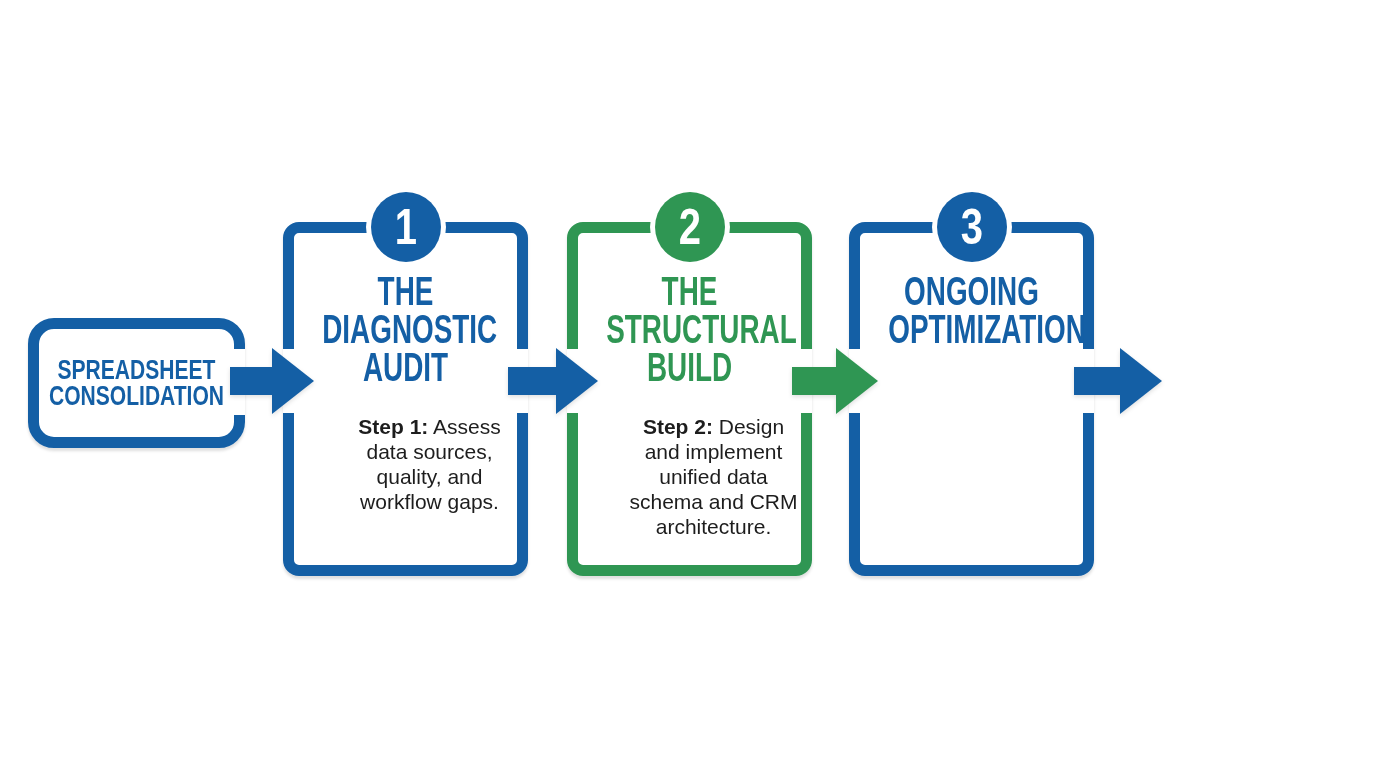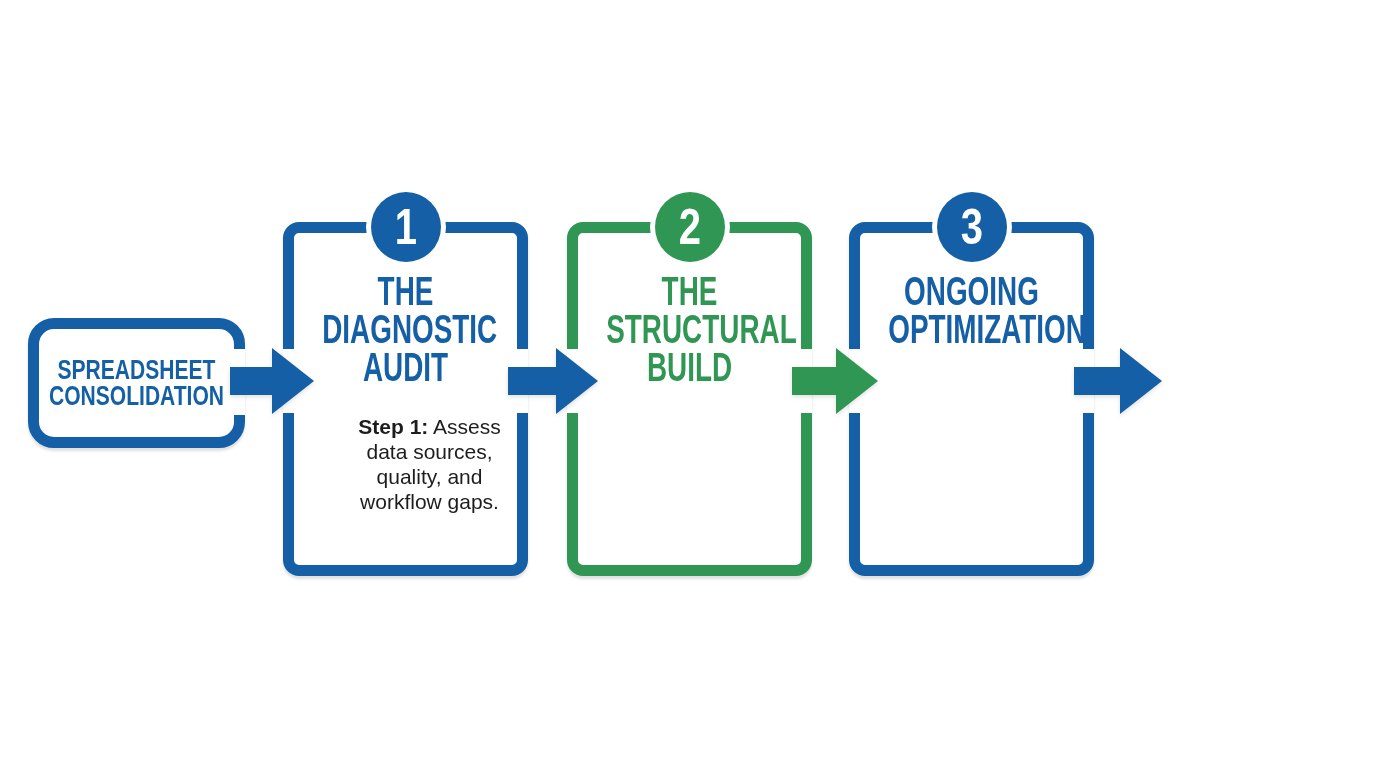--- a/index.html
+++ b/index.html
@@ -103,20 +103,24 @@
     <div class="side-gap left"></div>
     <div class="side-gap right"></div>
     <div class="badge">
       <span>2</span>
     </div>
     <div class="title">
       <div>THE</div>
       <div>STRUCTURAL</div>
       <div>BUILD</div>
     </div>
+    <div class="desc">
+      <b>Step 2:</b>
+      <span>Design and implement unified data schema and CRM architecture.</span>
+    </div>
   </div>
 
   <div class="arrow c-green" style="left:792px;width:86px">
     <div class="shaft" style="width:46px"></div>
     <div class="head" style="left:44px"></div>
   </div>
 
   <div class="step-box c-blue" style="left:849px">
     <div class="frame"></div>
     <div class="side-gap left"></div>

